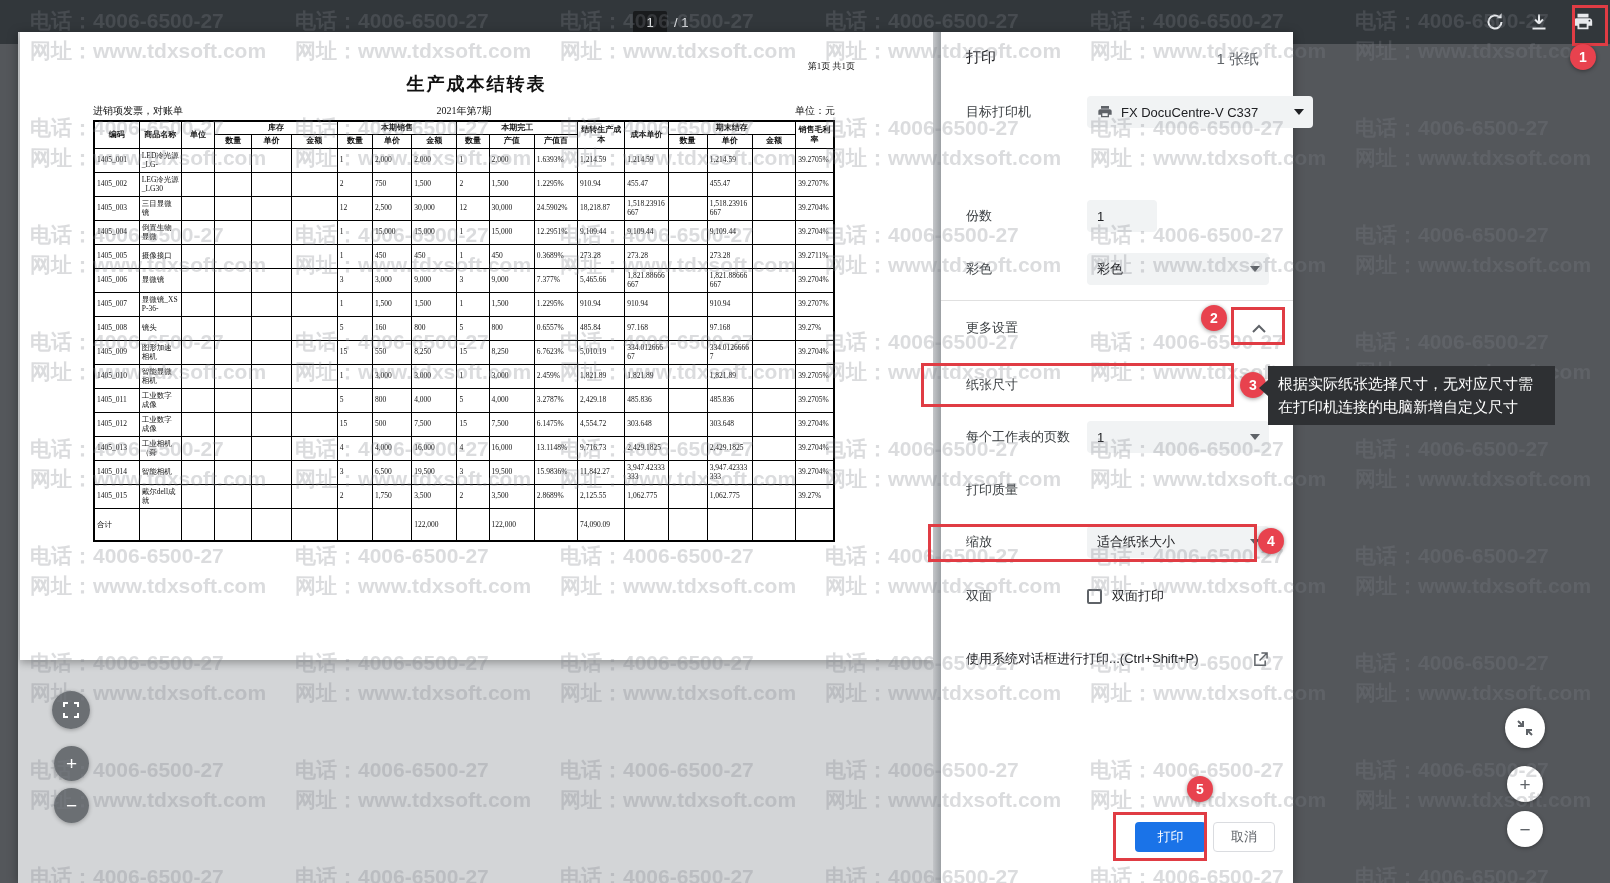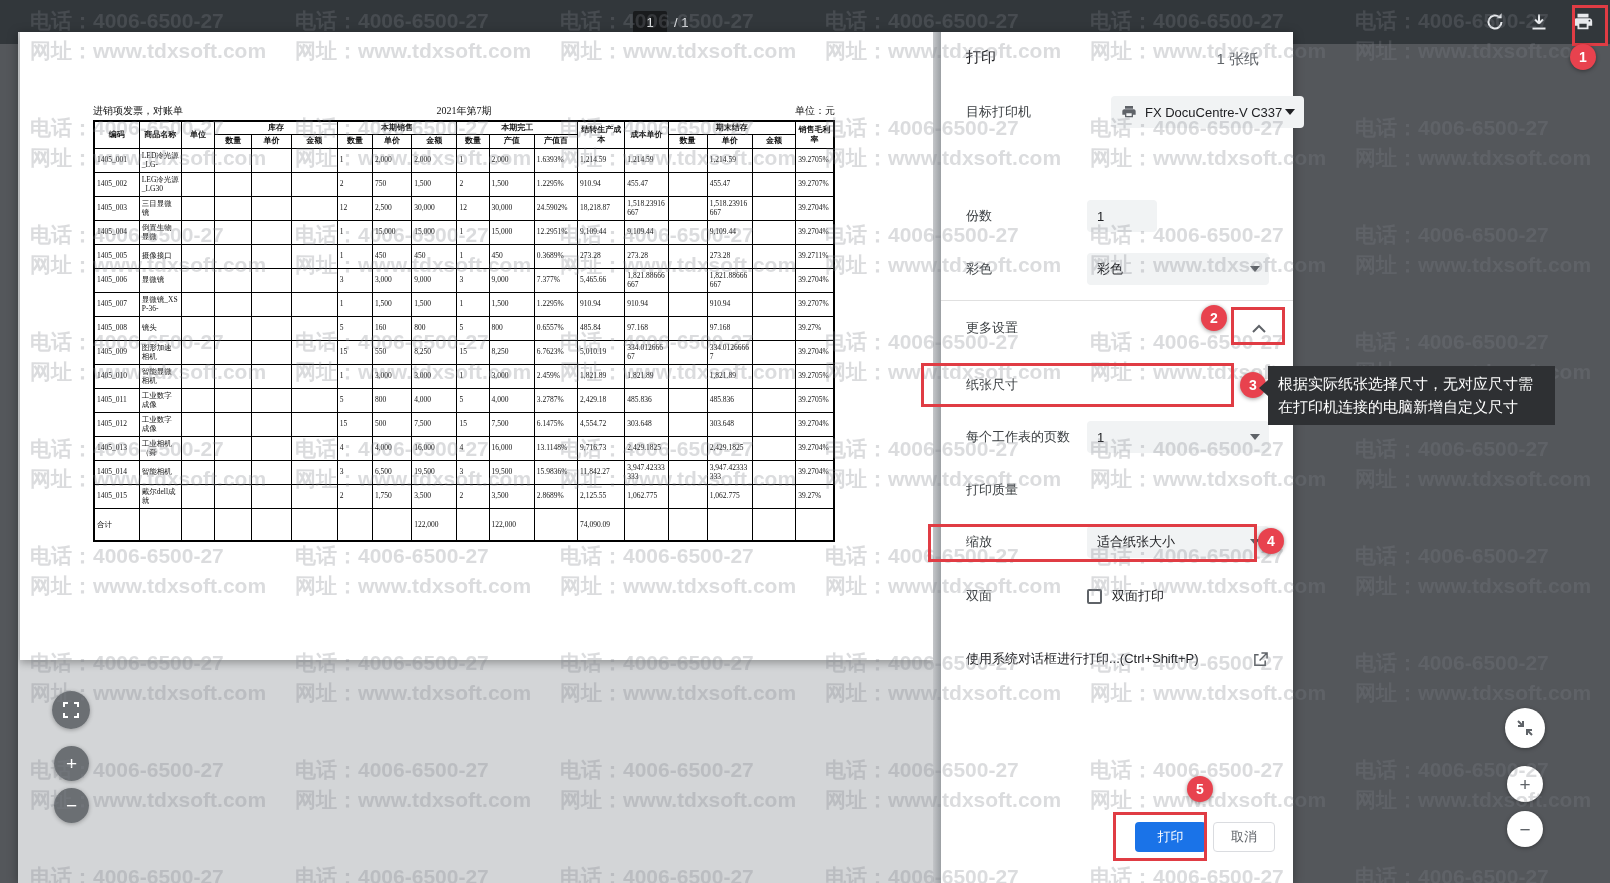--- a/index.html
+++ b/index.html
@@ -93,20 +93,22 @@
           <path d="M19 8H5c-1.7 0-3 1.3-3 3v5h4v4h12v-4h4v-5c0-1.7-1.3-3-3-3zm-3 10H8v-4h8v4zm3-6.5c-.6 0-1-.4-1-1s.4-1 1-1 1 .4 1 1-.4 1-1 1zM18 3H6v4h12V3z"></path>
         </svg>
     </div>
   </div>
 </div>
 
 <div class="dialog">
 
   <div class="preview-pane">
     <div class="page">
+      <div class="doc-pageinfo">第1页 共1页</div>
+      <div class="doc-title">生产成本结转表</div>
       <div class="doc-meta">
         <span class="m-left">进销项发票，对账单</span>
         <span class="m-mid">2021年第7期</span>
         <span class="m-right">单位：元</span>
       </div>
       <table class="cost">
         <colgroup>
           <col style="width:45px">
             <col style="width:42px">
             <col style="width:33px">
@@ -493,21 +495,21 @@
   </div>
 
   <div class="pane-divider"></div>
 
   <div class="panel">
     <div class="p-title">打印</div>
     <div class="p-sheets">1 张纸</div>
 
     <div class="p-row" style="top:64px;">
       <span class="p-label">目标打印机</span>
-      <div class="p-ctrl" style="width:193px;margin-left:24px;">
+      <div class="p-ctrl" style="width:226px;">
         <svg width="16" height="16" viewBox="0 0 24 24" fill="#5f6368" style="flex:none; margin-right:8px;">
             <path d="M19 8H5c-1.7 0-3 1.3-3 3v5h4v4h12v-4h4v-5c0-1.7-1.3-3-3-3zm-3 10H8v-4h8v4zM18 3H6v4h12V3z"></path>
           </svg>
         <span style="overflow:hidden;">FX DocuCentre-V C337</span>
         <span class="caret" style="border-top-color:#202124;"></span>
       </div>
     </div>
 
 
     <div class="p-row" style="top:168px;">

